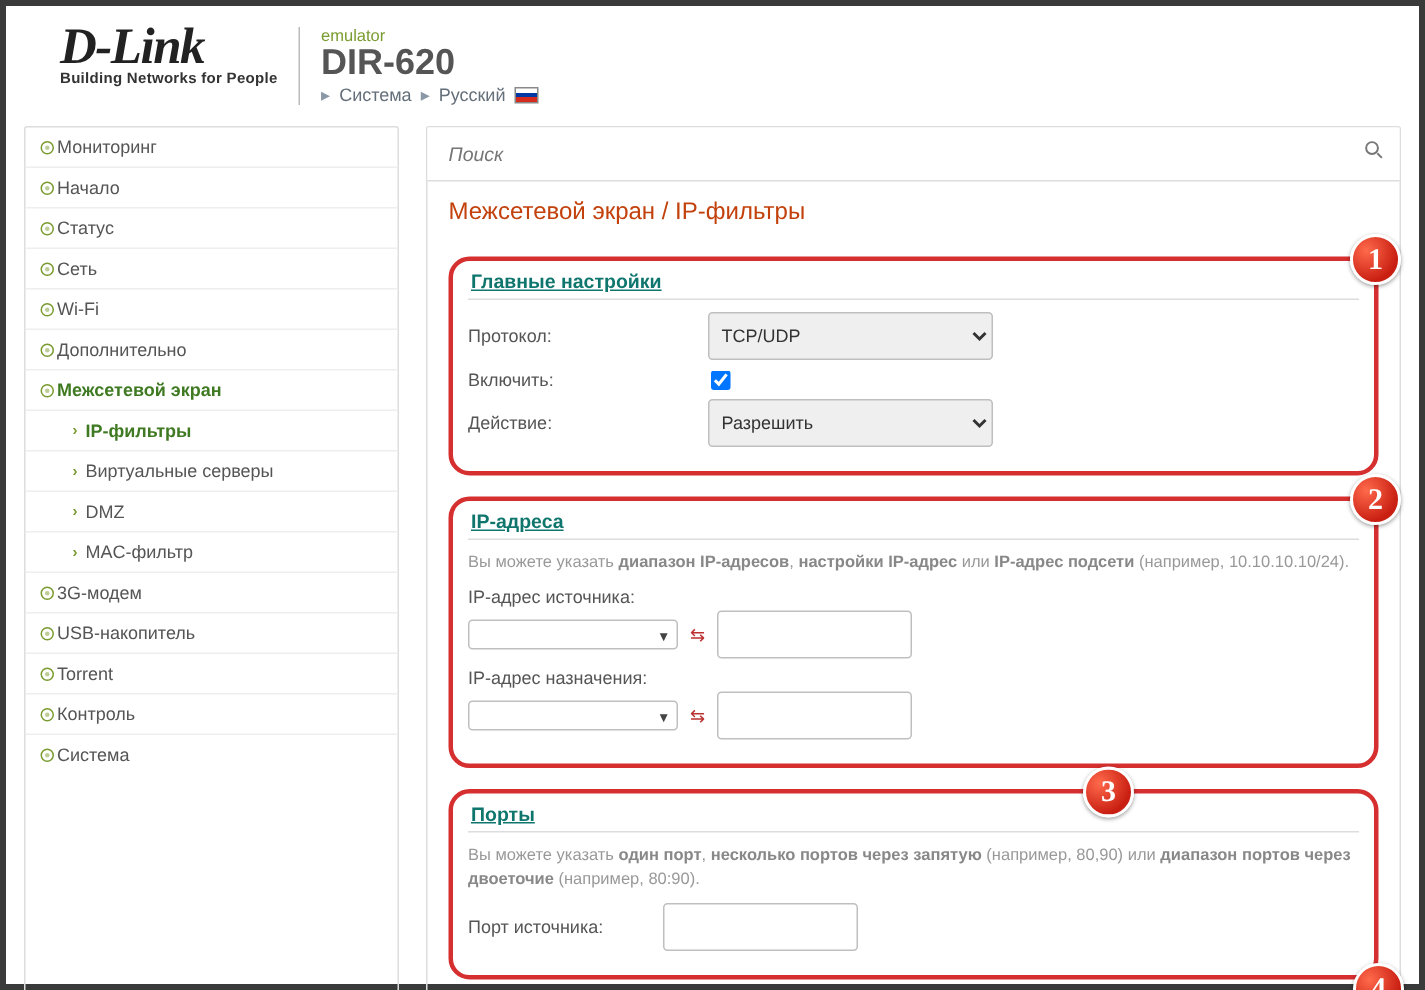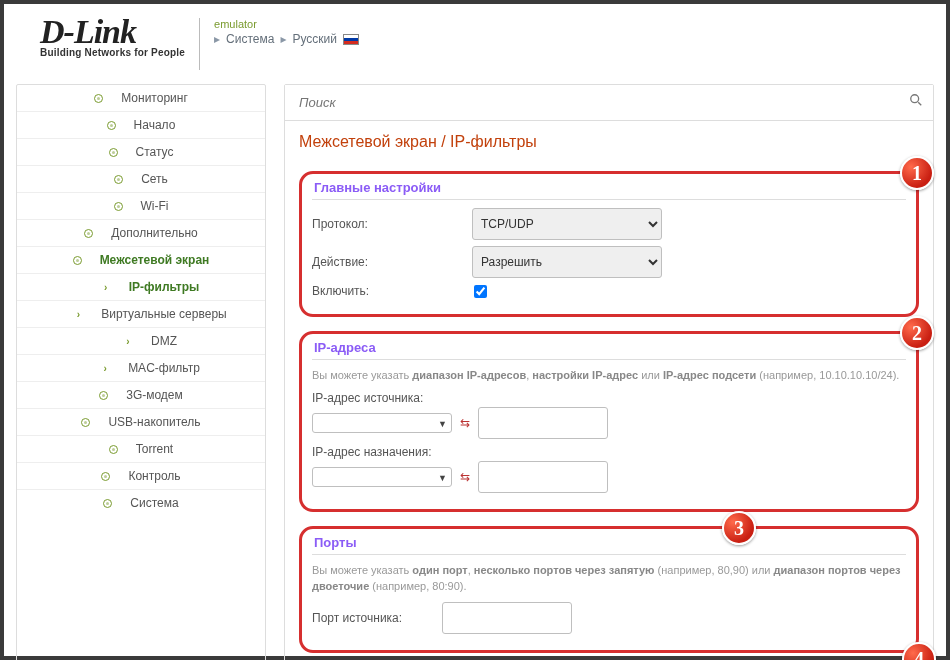--- a/index.html
+++ b/index.html
@@ -14,41 +14,41 @@
 .model-block { display: flex; flex-direction: column; }
 .emu { color: #7a9b2f; font-size: 11px; }
 .model { font-size: 24px; font-weight: bold; color: #555; line-height: 1; }
 .crumbs { display: flex; align-items: center; gap: 6px; font-size: 12px; color: #646f7a; margin-top: 2px; }
 .crumbs .arrow { color: #8a97a6; }
 .flag { display:inline-block; width:16px; height:11px; background: linear-gradient(to bottom, #fff 0 33%, #0039a6 33% 66%, #d52b1e 66% 100%); border:1px solid #888; }
 
 .layout { display: flex; margin-top: 14px; gap: 18px; }
 
 .sidebar { width: 250px; border: 1px solid #ddd; border-radius: 2px; }
-.sidebar li { list-style: none; border-bottom: 1px solid #eee; padding: 6px 10px; display: flex; align-items: center; gap: 18px; color: #555; cursor: pointer; justify-content: center; }
+.sidebar li { list-style: none; border-bottom: 1px solid #eee; padding: 6px 10px; display: flex; align-items: center; gap: 2px; color: #555; cursor: pointer; }
 .sidebar li:last-child { border-bottom: none; }
 .sidebar li.sub { padding-left: 28px; }
 .sidebar li.active > span.label { color: #3f7a23; font-weight: bold; }
 .sidebar li.sub.active > span.label { color: #3f7a23; font-weight: bold; }
 .sb-icon { width: 10px; height: 10px; display: inline-flex; align-items: center; justify-content: center; color: #7a9b2f; font-size: 10px; }
 .sb-dot::before { content: "›"; color: #7a9b2f; font-weight: bold; }
 .sb-ring { width:9px; height:9px; border:1px solid #7a9b2f; border-radius:50%; display:inline-block; position:relative; }
 .sb-ring::after { content:""; position:absolute; inset:2px; border-radius:50%; background:#7a9b2f; opacity:.5; }
 
 .main { flex: 1; border: 1px solid #ddd; border-radius: 2px; padding: 0; position: relative; }
 
 .search { position: relative; border-bottom: 1px solid #ddd; }
 .search input { width: 100%; border: none; padding: 10px 30px 10px 14px; font-size: 13px; font-style: italic; color: #000000; outline: none; }
 .search-icon { position: absolute; right: 10px; top: 8px; color: #888; }
 
 .content { padding: 12px 14px 14px 14px; }
 h1.title { color: #c2410c; font-size: 16px; font-weight: normal; margin-bottom: 20px; }
 
 .section-red { border: 3px solid #d62f2f; border-radius: 14px; padding: 8px 10px 10px 10px; margin-bottom: 14px; position: relative; }
-.section-title { color: #8b5cf6; font-weight: bold; border-bottom: 1px solid #ddd; padding: 0 0 4px 2px; margin: -2px 0 8px 0; font-size: 13px; }
+.section-title { color: #0f766e; font-weight: bold; border-bottom: 1px solid #ddd; padding: 0 0 4px 2px; margin: -2px 0 8px 0; font-size: 13px; text-decoration: underline; }
 .hint { color: #999; font-size: 11px; line-height: 1.4; margin-bottom: 8px; }
 .hint b { color: #888; }
 
 .row { display: flex; align-items: center; margin-bottom: 6px; font-size: 12px; }
 .row .lbl { width: 160px; color: #555; }
 .row select, .row input[type=text] { height: 32px; border: 1px solid #bfbfbf; border-radius: 3px; padding: 0 4px; font-size: 12px; color: #333; }
 .row select.wide { width: 190px; }
 .row input.txt { width: 130px; }
 .row .combo { width: 140px; border:1px solid #bfbfbf; border-radius:3px; height:20px; display:flex; align-items:center; justify-content:flex-end; padding-right:4px; color:#333; }
 .row .combo .caret::after { content:"▼"; font-size:9px; color:#444; }
@@ -68,20 +68,21 @@
 
 <div class="outer">
   <div class="header">
     <div class="logo">
       <div class="logo-main">D-Link</div>
       <div class="logo-sub">Building Networks for People</div>
     </div>
     <div class="logo-sep"></div>
     <div class="model-block">
       <div class="emu">emulator</div>
+      <div class="model">DIR-620</div>
       <div class="crumbs">
         <span class="arrow">▸</span>
         <span>Система</span>
         <span class="arrow">▸</span>
         <span>Русский</span>
         <span class="flag"></span>
       </div>
     </div>
   </div>
 
@@ -167,26 +168,26 @@
       <div class="content">
         <h1 class="title">Межсетевой экран /  IP-фильтры</h1>
 
         <div class="section-red" style="margin-top:6px;">
           <div class="section-title">Главные настройки</div>
           <div class="row">
             <span class="lbl">Протокол:</span>
             <select class="wide"><option>TCP/UDP</option></select>
           </div>
           <div class="row">
+            <span class="lbl">Включить:</span>
+            <input type="checkbox" checked="" style="">
+          </div>
+          <div class="row">
             <span class="lbl">Действие:</span>
             <select class="wide"><option>Разрешить</option></select>
-          </div>
-          <div class="row">
-            <span class="lbl">Включить:</span>
-            <input type="checkbox" checked="" style="">
           </div>
           <div class="badge" style="top:-18px; right:-18px;">1</div>
         </div>
 
         <div class="section-red">
           <div class="section-title">IP-адреса</div>
           <div class="hint">
             <span>Вы можете указать </span><b>диапазон IP-адресов</b><span>, </span><b>настройки IP-адрес</b><span> или </span><b>IP-адрес подсети</b><span> (например, 10.10.10.10/24).</span>
           </div>
           <div style="margin-bottom:2px;"><span>IP-адрес источника:</span></div>

